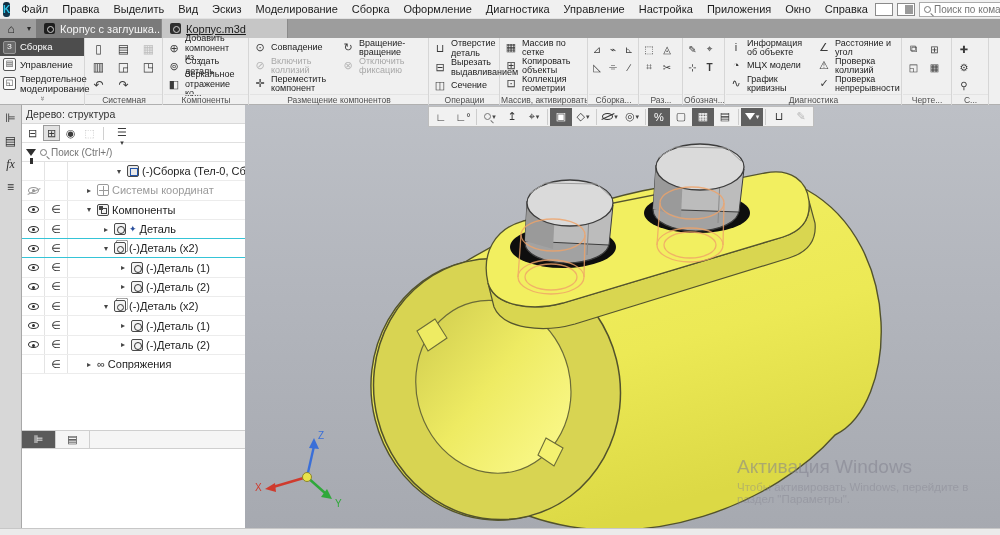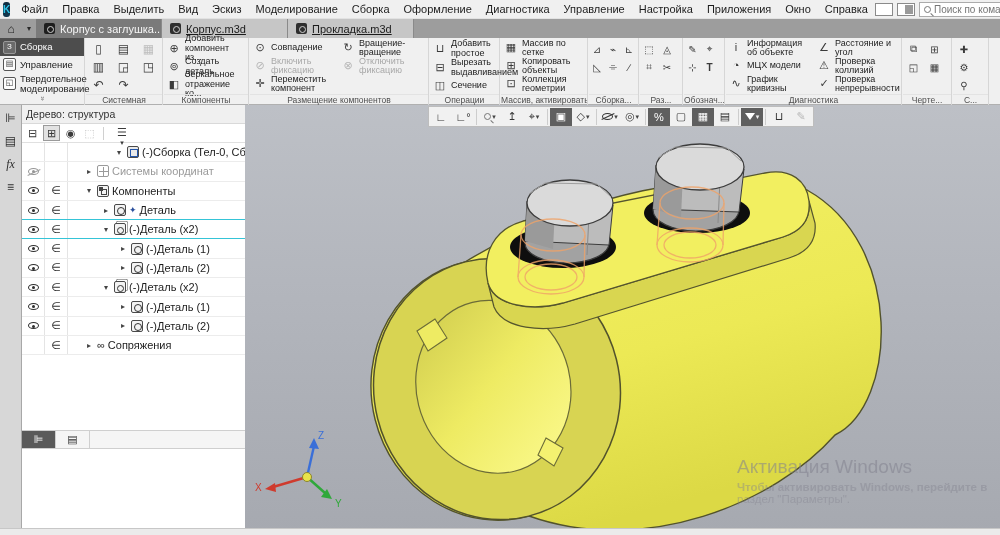--- a/index.html
+++ b/index.html
@@ -105,21 +105,21 @@
   .vbtn .vcaret { font-size:7px; color:#444; }
   .vbtn.dark { background:#5f5f5f; color:#fff; }
   .vbtn.dark .vcaret { color:#eee; }
   .vbtn.disabled { color:#b9b9b9; }
   .vsep { width:1px; height:16px; background:#cdcdcd; margin:0 2px; }
   .eye-s { position:relative; width:11px; height:7px; border:1px solid #333; border-radius:50%; }
   .eye-s::before { content:""; position:absolute; left:-2px; top:2px; width:14px; border-top:1.2px solid #333; transform:rotate(-25deg); }
   .funnel-s { width:0; height:0; border-left:5px solid transparent; border-right:5px solid transparent; border-top:7px solid #fff; }
   #watermark { position:absolute; left:492px; top:351px; color:rgba(130,130,142,.55); pointer-events:none; }
   #watermark .wm1 { font-size:19px; }
-  #watermark .wm2 { font-size:11.5px; color:rgba(130,130,142,.42); margin-top:3px;font-weight:bold; }
+  #watermark .wm2 { font-size:11.5px; color:rgba(130,130,142,.42); margin-top:3px; }
   #watermark .wm3 { font-size:11.5px; color:rgba(130,130,142,.42); }
 
   #bottomstrip { position:absolute; left:0; top:528px; width:1000px; height:7px; background:#ebebeb; border-top:1px solid #c7c7c7; }
 </style>
 </head>
 <body>
 
 <div id="app">
 
   <div id="menubar">
@@ -154,24 +154,20 @@
     <div class="home-caret">▾</div>
     <div class="tab active">
       <span class="doc-ic"></span>
       <span>Корпус с заглушка...</span>
 
     </div>
     <div class="tab inactive">
       <span class="doc-ic"></span>
       <span>Корпус.m3d</span>
     </div>
-    <div class="tab inactive">
-      <span class="doc-ic"></span>
-      <span>Прокладка.m3d</span>
-    </div>
   </div>
 
   <div id="ribbon">
 
     <div id="ribnav">
       <div class="navbtn active" style="height:18px;">
           <span class="ric">З</span>
           <span>Сборка</span>
         </div>
       <div class="navbtn" style="height:17px;">
@@ -222,39 +218,39 @@
         <div class="ribtn" style="height:18px;">
             <span class="ric">⊙</span>
             <span>Совпадение</span>
           </div>
         <div class="ribtn" style="height:18px;">
             <span class="ric">↻</span>
             <span>Вращение-вращение</span>
           </div>
         <div class="ribtn disabled" style="height:18px;">
             <span class="ric">⊘</span>
-            <span>Включить фиксацию</span>
+            <span>Включить коллизий</span>
           </div>
         <div class="ribtn disabled" style="height:18px;">
             <span class="ric">⊗</span>
             <span>Отключить фиксацию</span>
           </div>
         <div class="ribtn" style="height:18px;">
             <span class="ric">✛</span>
             <span>Переместить компонент</span>
           </div>
       </div>
       <div class="rsec-label">Размещение компонентов</div>
     </div>
 
     <div class="rsec" style="left:430px; width:70px;">
       <div style="padding-top:1px;">
         <div class="ribtn" style="height:19px;">
             <span class="ric">⊔</span>
-            <span>Добавить простое</span>
+            <span>Отверстие деталь</span>
           </div>
         <div class="ribtn" style="height:19px;">
             <span class="ric">⊟</span>
             <span>Вырезать выдавливанием</span>
           </div>
         <div class="ribtn" style="height:17px;">
             <span class="ric">◫</span>
             <span>Сечение</span>
           </div>
       </div>
@@ -373,20 +369,25 @@
       <span>Дерево: структура</span>
       <span class="gear">⚙</span>
     </div>
     <div class="tree-toolbar">
       <div class="ticon">⊟</div>
       <div class="ticon pressed">⊞</div>
       <div class="ticon">◉</div>
       <div class="ticon disabled">⬚</div>
       <div class="tdivider"></div>
       <div class="ticon" style="width:26px">☰ <span style="font-size:7px">▾</span></div>
+    </div>
+    <div class="tree-search">
+      <span class="funnel"></span>
+      <span class="mag"></span>
+      <input placeholder="Поиск (Ctrl+/)" style="">
     </div>
 
     <div class="trow lv0">
       <div class="tcell"></div>
       <div class="tcell"></div>
       <div class="tlabel-zone">
           <span class="arrow">▾</span>
           <span class="nicon asm"></span>
           <span>(-)Сборка (Тел-0, Сборочных единиц-0</span>
         </div>

